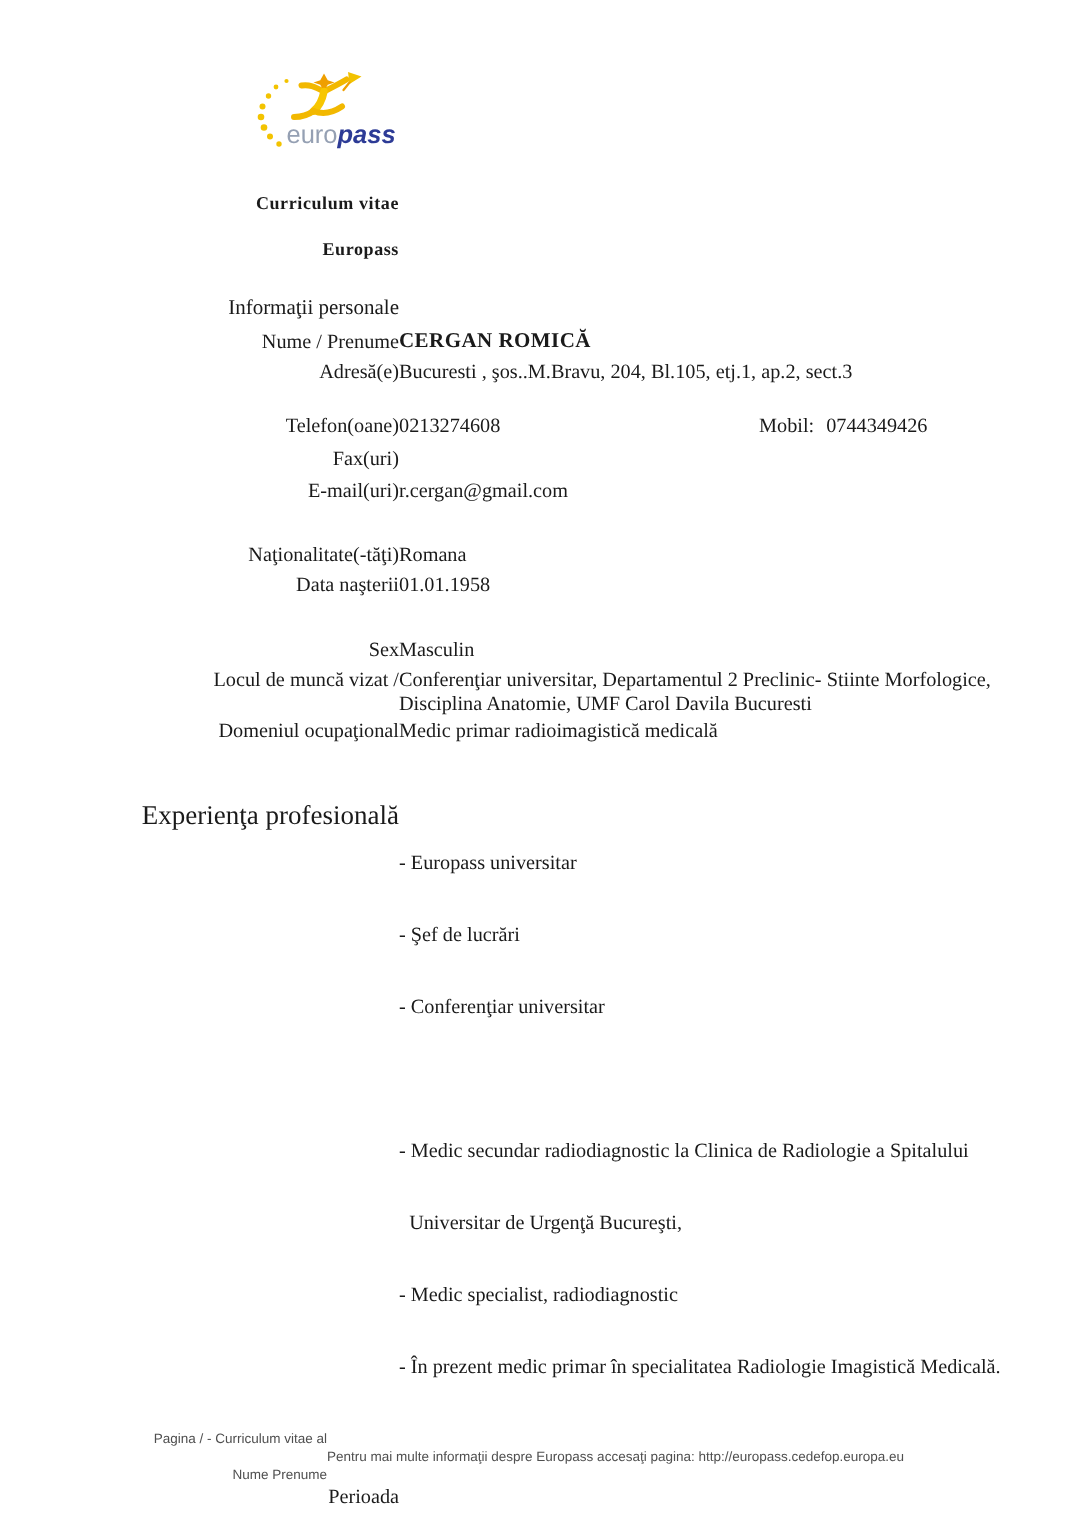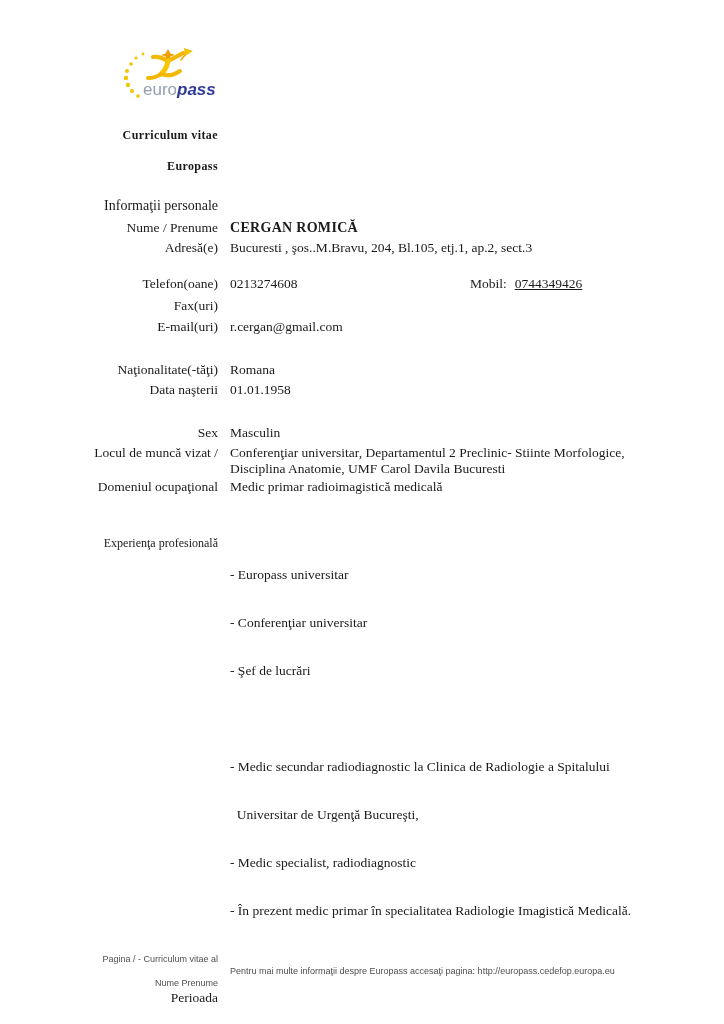--- a/index.html
+++ b/index.html
@@ -7,39 +7,40 @@
     position:relative;
     width:724px; height:1024px;
     background:#ffffff;
     font-family:"Liberation Serif", serif;
     color:#1a1a1a;
     font-size:13.5px;
     line-height:16px;
     overflow:hidden;
     box-sizing:border-box;
     padding-top:48px;
+    padding-left:48px;
   }
   .logo-wrap { margin-left:122px; width:96px; height:54px; }
   .row { display:flex; align-items:flex-start; }
   .label-col {
     flex:0 0 218px; width:218px;
     text-align:right;
     white-space:pre-line;
   }
-  .value-col { margin-left:12px; flex:1; max-width:440px; min-height:16px; }
+  .value-col { flex:1; max-width:440px; min-height:16px; }
   .bold { font-weight:normal; }
   .title-block {
     font-size:12px; line-height:15.5px; font-weight:bold; letter-spacing:0.4px;
   }
   .name-value { font-weight:bold; font-size:14px; letter-spacing:0.3px; }
   .pre { white-space:pre; }
   .period-lines { line-height:15.5px; white-space:pre; }
   .phone-number { display:inline-block; width:240px; }
   .mobil-label { display:inline-block;text-align:right; }
-  .mobil-value { display:inline-block; margin-left:8px;text-decoration:underline; }
+  .mobil-value { display:inline-block; margin-left:8px; }
   .footer {
     position:absolute; left:0; top:941px; right:0;
     display:flex;
     font-family:"Liberation Sans", sans-serif;
     font-size:9px; line-height:12px;
     color:#4f4f4f;
   }
   .footer .label-col { white-space:pre-line; }
   .footer .value-col { white-space:pre; }
   .spacer16 { height:16px; }
@@ -138,25 +139,25 @@
     <div class="label-col bold">Locul de muncă vizat /</div>
     <div class="value-col">Conferenţiar universitar, Departamentul 2 Preclinic- Stiinte Morfologice, Disciplina Anatomie, UMF Carol Davila Bucuresti</div>
   </div>
 
   <div class="row" style="margin-top:2px">
     <div class="label-col bold">Domeniul ocupaţional</div>
     <div class="value-col">Medic primar radioimagistică medicală</div>
   </div>
 
   <div class="row" style="margin-top:40px">
-    <div class="label-col bold" style="font-size:12px">Experienţa profesională</div>
+    <div class="label-col bold" style="font-size:18px">Experienţa profesională</div>
     <div class="value-col pre">
       <div>- Europass universitar</div>
+      <div>- Şef de lucrări</div>
       <div>- Conferenţiar universitar</div>
-      <div>- Şef de lucrări</div>
       <div class="spacer16"></div>
       <div>- Medic secundar radiodiagnostic la Clinica de Radiologie a Spitalului</div>
       <div>  Universitar de Urgenţă Bucureşti,</div>
       <div>- Medic specialist, radiodiagnostic</div>
       <div>- În prezent medic primar în specialitatea Radiologie Imagistică Medicală.</div>
     </div>
   </div>
 
   <div class="row" style="margin-top:39px">
     <div class="label-col">Perioada</div>

